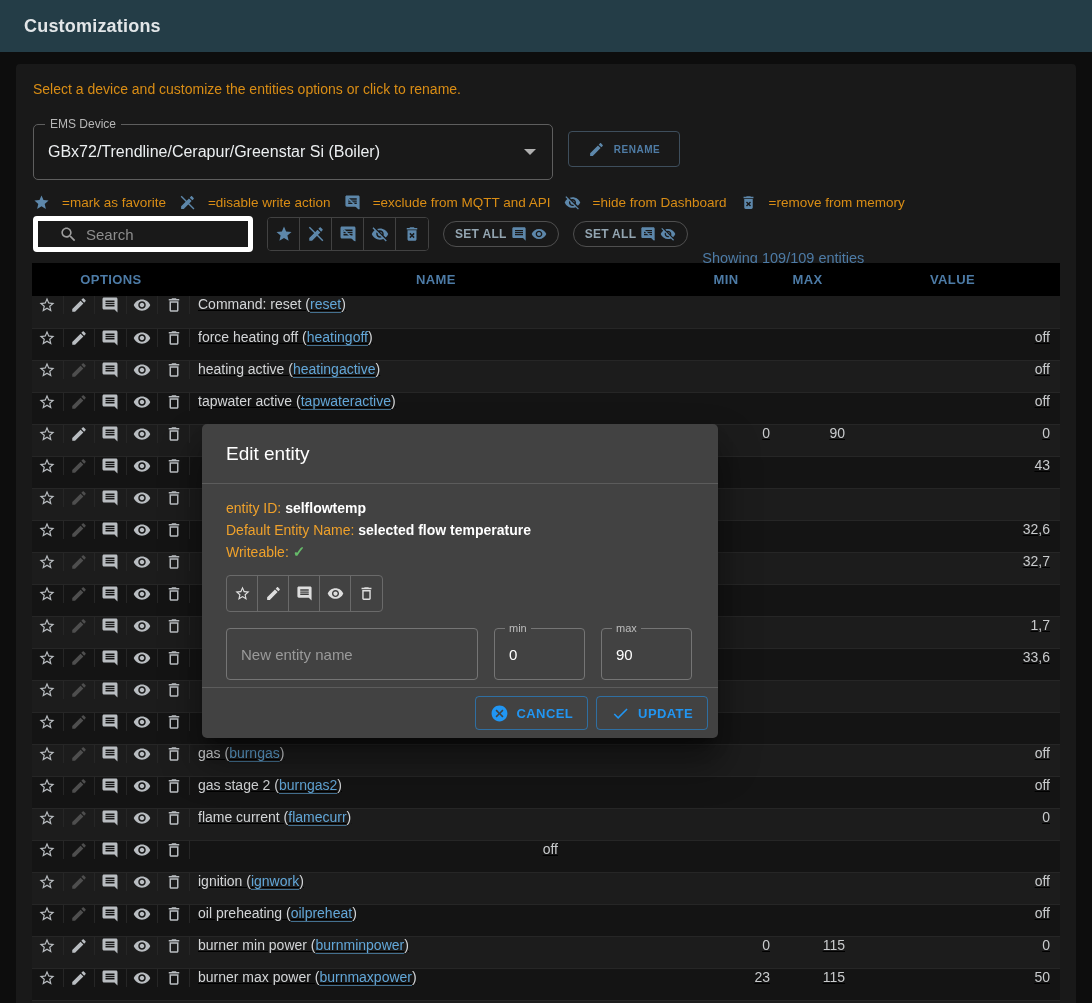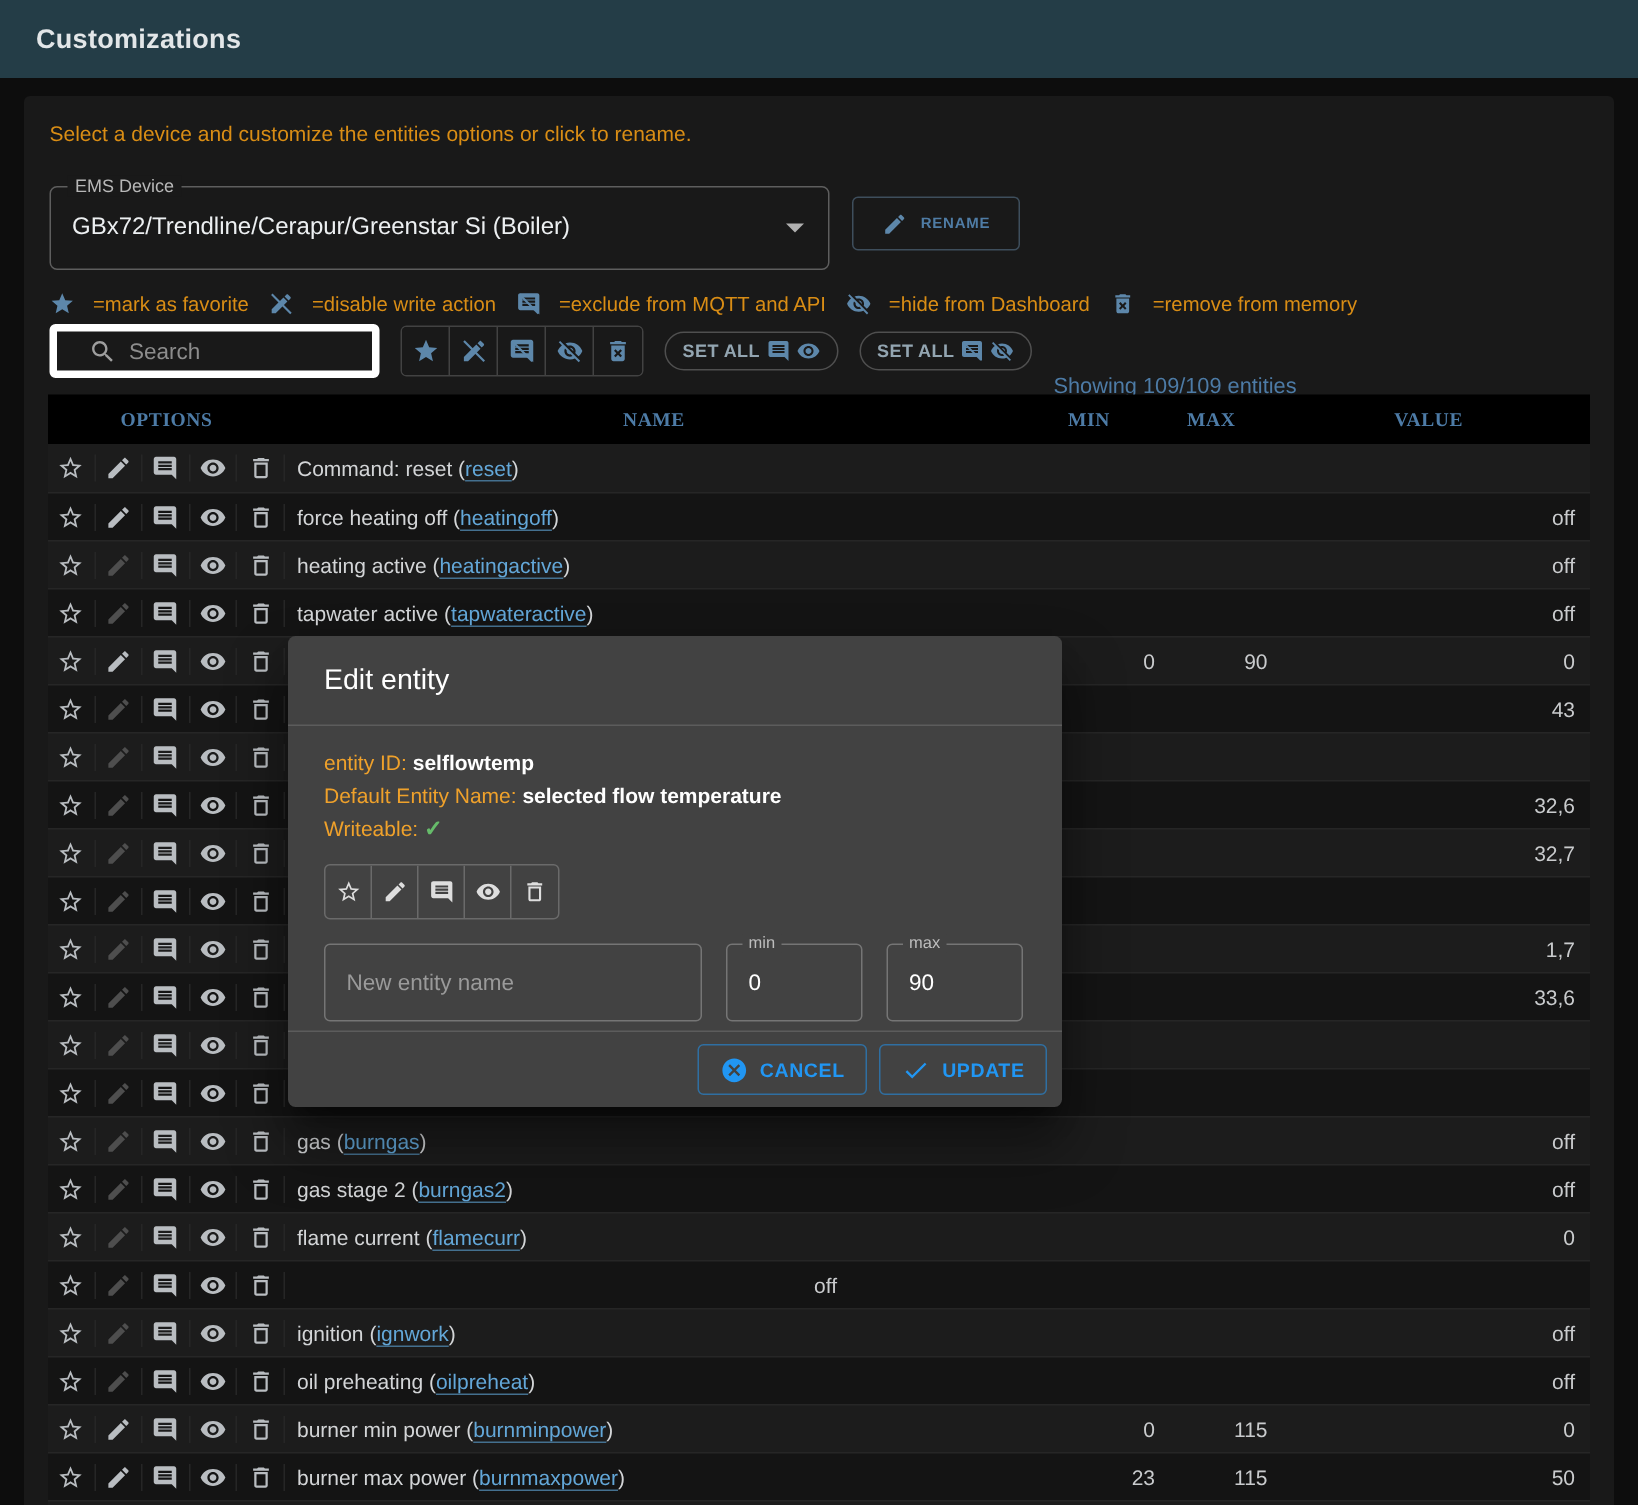--- a/index.html
+++ b/index.html
@@ -56,22 +56,22 @@
   .setall-btn { height:26px; padding:0 11px; border:1px solid #4f4f4f; border-radius:13px;
                 background:transparent; display:flex; align-items:center; gap:4px; cursor:pointer;
                 color:#93a5b1; font-size:12px; font-weight:700; letter-spacing:.3px; }
   .setall-btn svg { width:16px; height:16px; fill:#5d87aa; }
 
   .showing { color:#4d7ba6; font-size:14.5px;margin-top:48px; }
 
   
   .table { position:absolute; left:16px; top:199px; width:1028px; }
   .thead { display:flex; height:33px; background:#000; align-items:center;
-           color:#4d7ba6; font-size:13px; font-weight:700; letter-spacing:.4px;font-family:Liberation Serif, serif; }
-  .trow  { display:flex; height:32px; align-items:center; border-top:1px solid #262626; }
+           color:#4d7ba6; font-size:13px; font-weight:700; letter-spacing:.4px; }
+  .trow  { display:flex; height:32px; align-items:flex-start; border-top:1px solid #262626;text-decoration:underline; }
   .trow:first-of-type { border-top:none; }
   .trow.odd  { background:#1c1c1c; }
   .trow.even { background:#141414; }
 
   .c-opts { width:158px; display:flex; }
   .thead .c-opts { justify-content:center; }
   .c-name { flex:1; display:flex; align-items:center; padding-left:8px; }
   .thead .c-name { justify-content:center; padding-left:0; }
   .c-min { width:88px; display:flex; align-items:center; justify-content:flex-end; }
   .thead .c-min { justify-content:center; }
@@ -84,21 +84,21 @@
                border-right:1px solid #262626; cursor:pointer; }
   .icon-cell svg { width:18px; height:18px; fill:#b9bdc1; }
   .icon-cell.dim svg { fill:#4e4e4e; }
 
   .ename { color:#d3d5d7; font-size:14px; }
   .ename a { color:#63a7d8; text-decoration:underline; text-decoration-color:#44708f;
              text-underline-offset:3px; cursor:pointer; }
   .numtxt { color:#c9cbcd; font-size:14px; }
 
   
-  .modal { position:absolute; left:192px; top:424px; width:516px; height:314px;
+  .modal { position:absolute; left:202px; top:424px; width:516px; height:314px;
            background:#424242; border-radius:5px; z-index:10;
            box-shadow:0 11px 15px -7px rgba(0,0,0,.5), 0 24px 38px 3px rgba(0,0,0,.35); }
   .modal-title { height:60px; display:flex; align-items:center; padding:0 24px;
                  border-bottom:1px solid #5c5c5c; color:#fff; font-size:19px; font-weight:500; }
   .modal-body { padding:13px 24px 0 24px; }
   .mfield { font-size:14px; line-height:22px; }
   .mfield .mlabel { color:#efa12b; }
   .mfield .mvalue { color:#fff; font-weight:700; }
   .mfield .mcheck { color:#66bb6a; font-weight:700; font-size:15px; }
 

